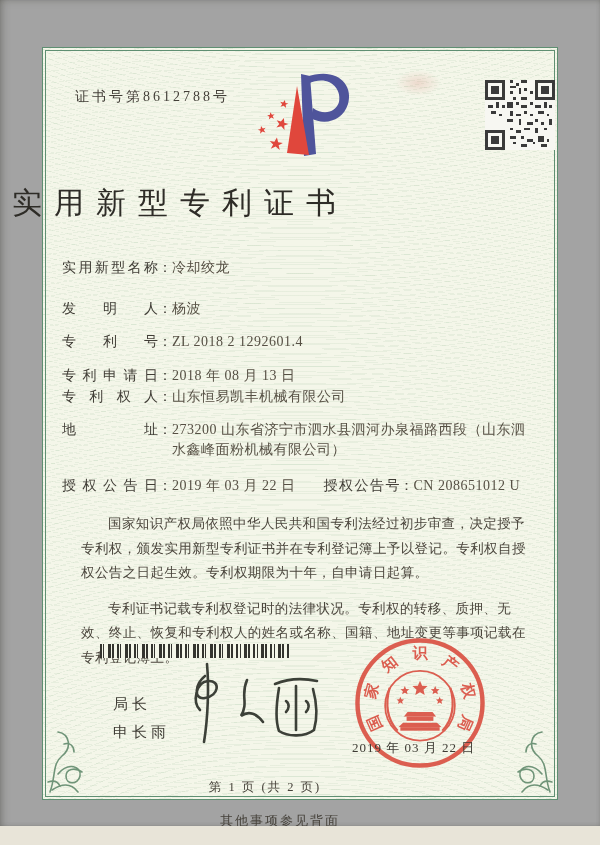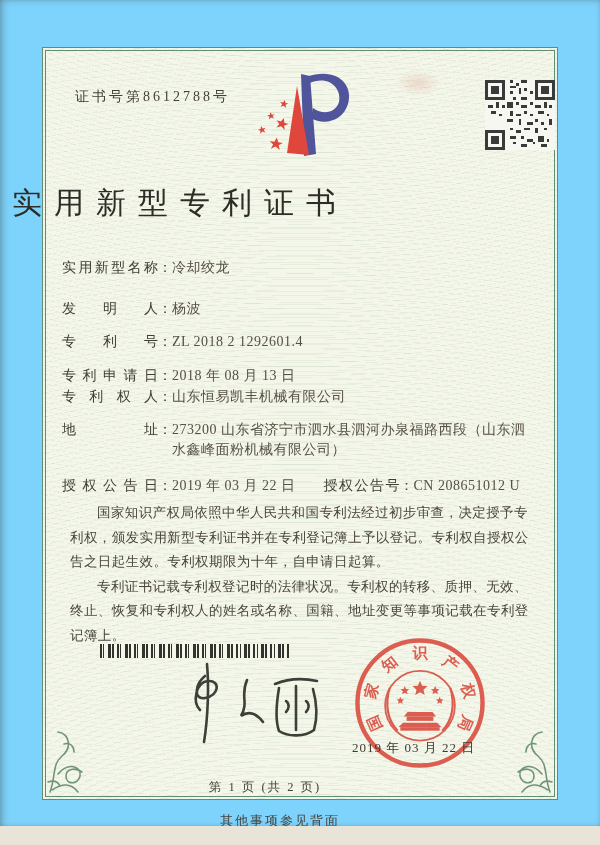--- a/index.html
+++ b/index.html
@@ -1,18 +1,18 @@
 <!DOCTYPE html>
 <html><head>
 <meta charset="utf-8">
 <style>
   html,body{margin:0;padding:0;background:#e8e4d8;}
   .page{
     position:relative;width:600px;height:826px;overflow:hidden;
-    background:#7dd3fc;
+    background:#a3a3a3;
     font-family:"Liberation Serif","DejaVu Serif",serif;
     color:#3c3a34;
     box-shadow:inset 7px 0 9px -6px rgba(60,60,50,.45),
                inset 0 5px 8px -6px rgba(60,60,50,.35),
                inset -3px 0 5px -4px rgba(60,60,50,.25),
                inset 0 -3px 5px -4px rgba(60,60,50,.25);
   }
   
   .frame{
     position:absolute;left:42px;top:47px;width:516px;height:753px;
@@ -32,21 +32,21 @@
   .fields{position:absolute;left:62px;top:258px;width:466px;font-size:14px;color:#4a453c;}
   .frow{display:flex;align-items:flex-start;line-height:20px;}
   .flabel{display:inline-block;width:96px;text-align:justify;text-align-last:justify;color:#403d36;flex:0 0 96px;}
   .fcolon{flex:0 0 auto;color:#403d36;}
   .fvalue{flex:1 1 auto;letter-spacing:.5px;color:#565044;}
   .mb1{margin-bottom:21px}.mb2{margin-bottom:13px}.mb3{margin-bottom:14px}.mb4{margin-bottom:1px}
   .mb5{margin-bottom:13px}.mb6{margin-bottom:16px}
   .grant-pair2{margin-left:28px;display:flex;}
   .grant-pair2 .flabel{width:76px;flex-basis:76px;}
   .paras{position:absolute;left:70px;top:501px;width:468px;font-size:13.5px;line-height:1.82;color:#4b463d;}
-  .paras p{margin:0;text-indent:2em;letter-spacing:.4px;}
+  .paras p{margin:11px;text-indent:2em;letter-spacing:.4px;}
   .barcode{
     position:absolute;left:100px;top:644px;width:190px;height:14px;
     background:repeating-linear-gradient(90deg,
       #34342f 0 2px,#f4f6e9 2px 3.5px,#34342f 3.5px 4.5px,#f4f6e9 4.5px 8px,
       #34342f 8px 11px,#f4f6e9 11px 12.5px,#34342f 12.5px 14px,#f4f6e9 14px 17px);
   }
   .director{position:absolute;left:113px;top:690px;font-size:15px;letter-spacing:4px;color:#3f3c35;line-height:28px;}
   .sig{position:absolute;left:175px;top:656px;width:158px;height:94px;}
   .seal{position:absolute;left:353px;top:636px;width:134px;height:134px;opacity:.88;}
   .seal-date{position:absolute;left:352px;top:739px;width:140px;font-size:13px;letter-spacing:1px;color:#3e3b34;}
@@ -141,20 +141,24 @@
     </div>
   </div>
 
   <div class="paras">
     <p>国家知识产权局依照中华人民共和国专利法经过初步审查，决定授予专利权，颁发实用新型专利证书并在专利登记簿上予以登记。专利权自授权公告之日起生效。专利权期限为十年，自申请日起算。</p>
     <p>专利证书记载专利权登记时的法律状况。专利权的转移、质押、无效、终止、恢复和专利权人的姓名或名称、国籍、地址变更等事项记载在专利登记簿上。</p>
   </div>
 
   <div class="barcode"></div>
 
+  <div class="director">
+    <div>局长</div>
+    <div>申长雨</div>
+  </div>
 
   <svg class="sig" viewBox="0 0 158 94" aria-hidden="true">
     <g fill="none" stroke="#3c4038" stroke-width="2.6" stroke-linecap="round">
       <path d="M30 20 C20 28 18 44 30 42 C44 40 46 24 33 25 C21 26 17 46 25 54"></path>
       <path d="M32 8 C34 30 33 62 29 86"></path>
       <path d="M72 24 C65 40 74 46 66 60 C74 54 82 58 88 66"></path>
       <path d="M100 28 C112 23 128 22 142 25"></path>
       <path d="M104 32 C101 50 100 64 104 75 C113 81 130 81 139 74 C143 60 141 44 138 33"></path>
       <path d="M121 30 L121 74"></path>
       <path d="M111 45 C115 48 114 53 111 56"></path>

